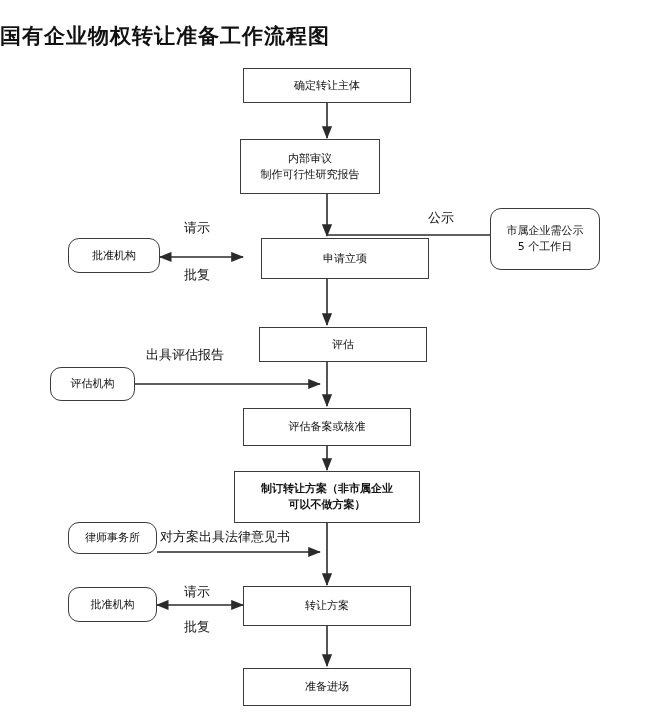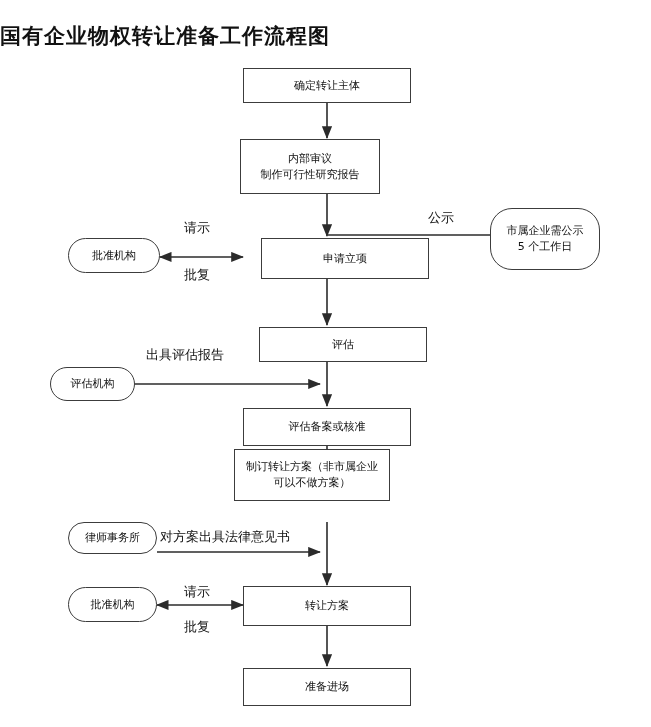--- a/index.html
+++ b/index.html
@@ -37,21 +37,21 @@
     flex-direction: column;
     align-items: center;
     justify-content: center;
     font-size: 11px;
     line-height: 1.45;
     color: #111;
     text-align: center;
     padding: 2px 4px;
   }
   .node.rounded {
-    border-radius: 22px;
+    border-radius: 11px;
   }
   .node .line2 {
     display: block;
   }
   .edge-label {
     position: absolute;
     font-size: 13px;
     color: #111;
     white-space: nowrap;
     line-height: 1;
@@ -136,21 +136,21 @@
   </div>
 
   <div class="node rounded" style="left:50px; top:367px; width:85px; height:34px;">
     <span>评估机构</span>
   </div>
 
   <div class="node" style="left:243px; top:408px; width:168px; height:38px;">
     <span>评估备案或核准</span>
   </div>
 
-  <div class="node" style="left:234px; top:449px; width:156px; height:52px;">
+  <div class="node" style="left:234px; top:471px; width:186px; height:52px;font-weight:bold;">
     <span>制订转让方案（非市属企业</span>
     <span class="line2">可以不做方案）</span>
   </div>
 
   <div class="node rounded" style="left:68px; top:522px; width:89px; height:32px;">
     <span>律师事务所</span>
   </div>
 
   <div class="node rounded" style="left:68px; top:587px; width:89px; height:35px;">
     <span>批准机构</span>

